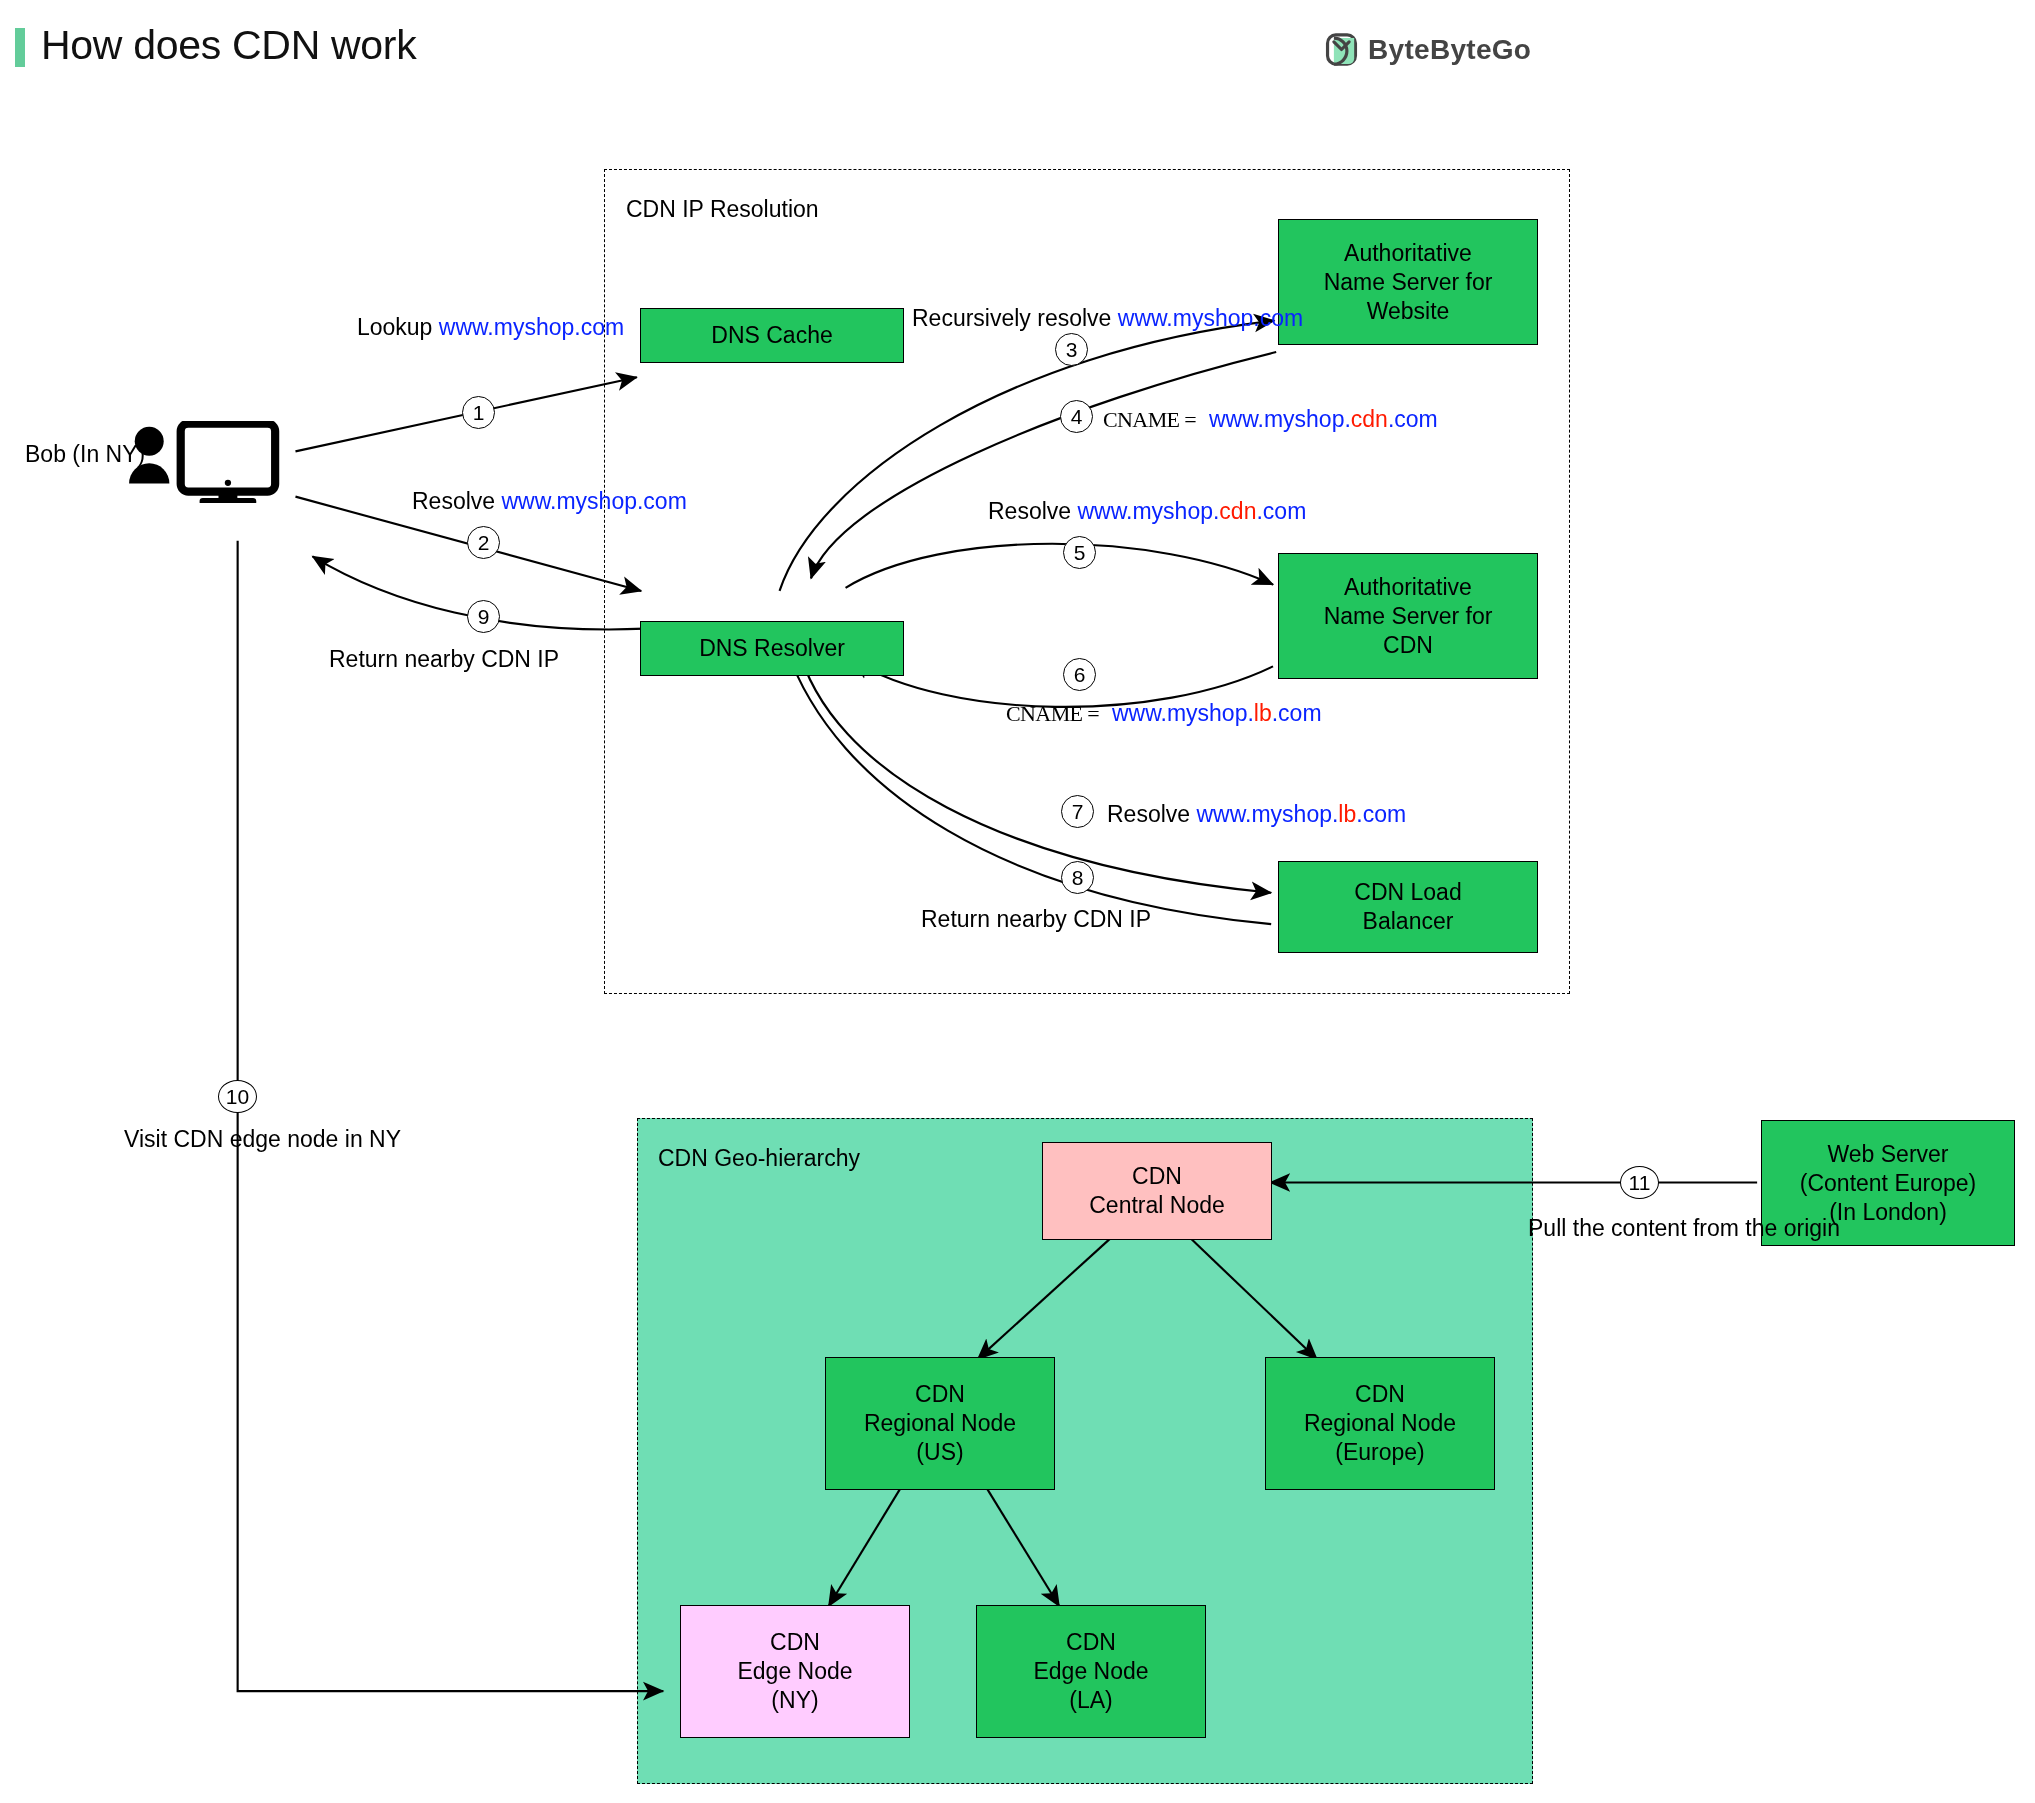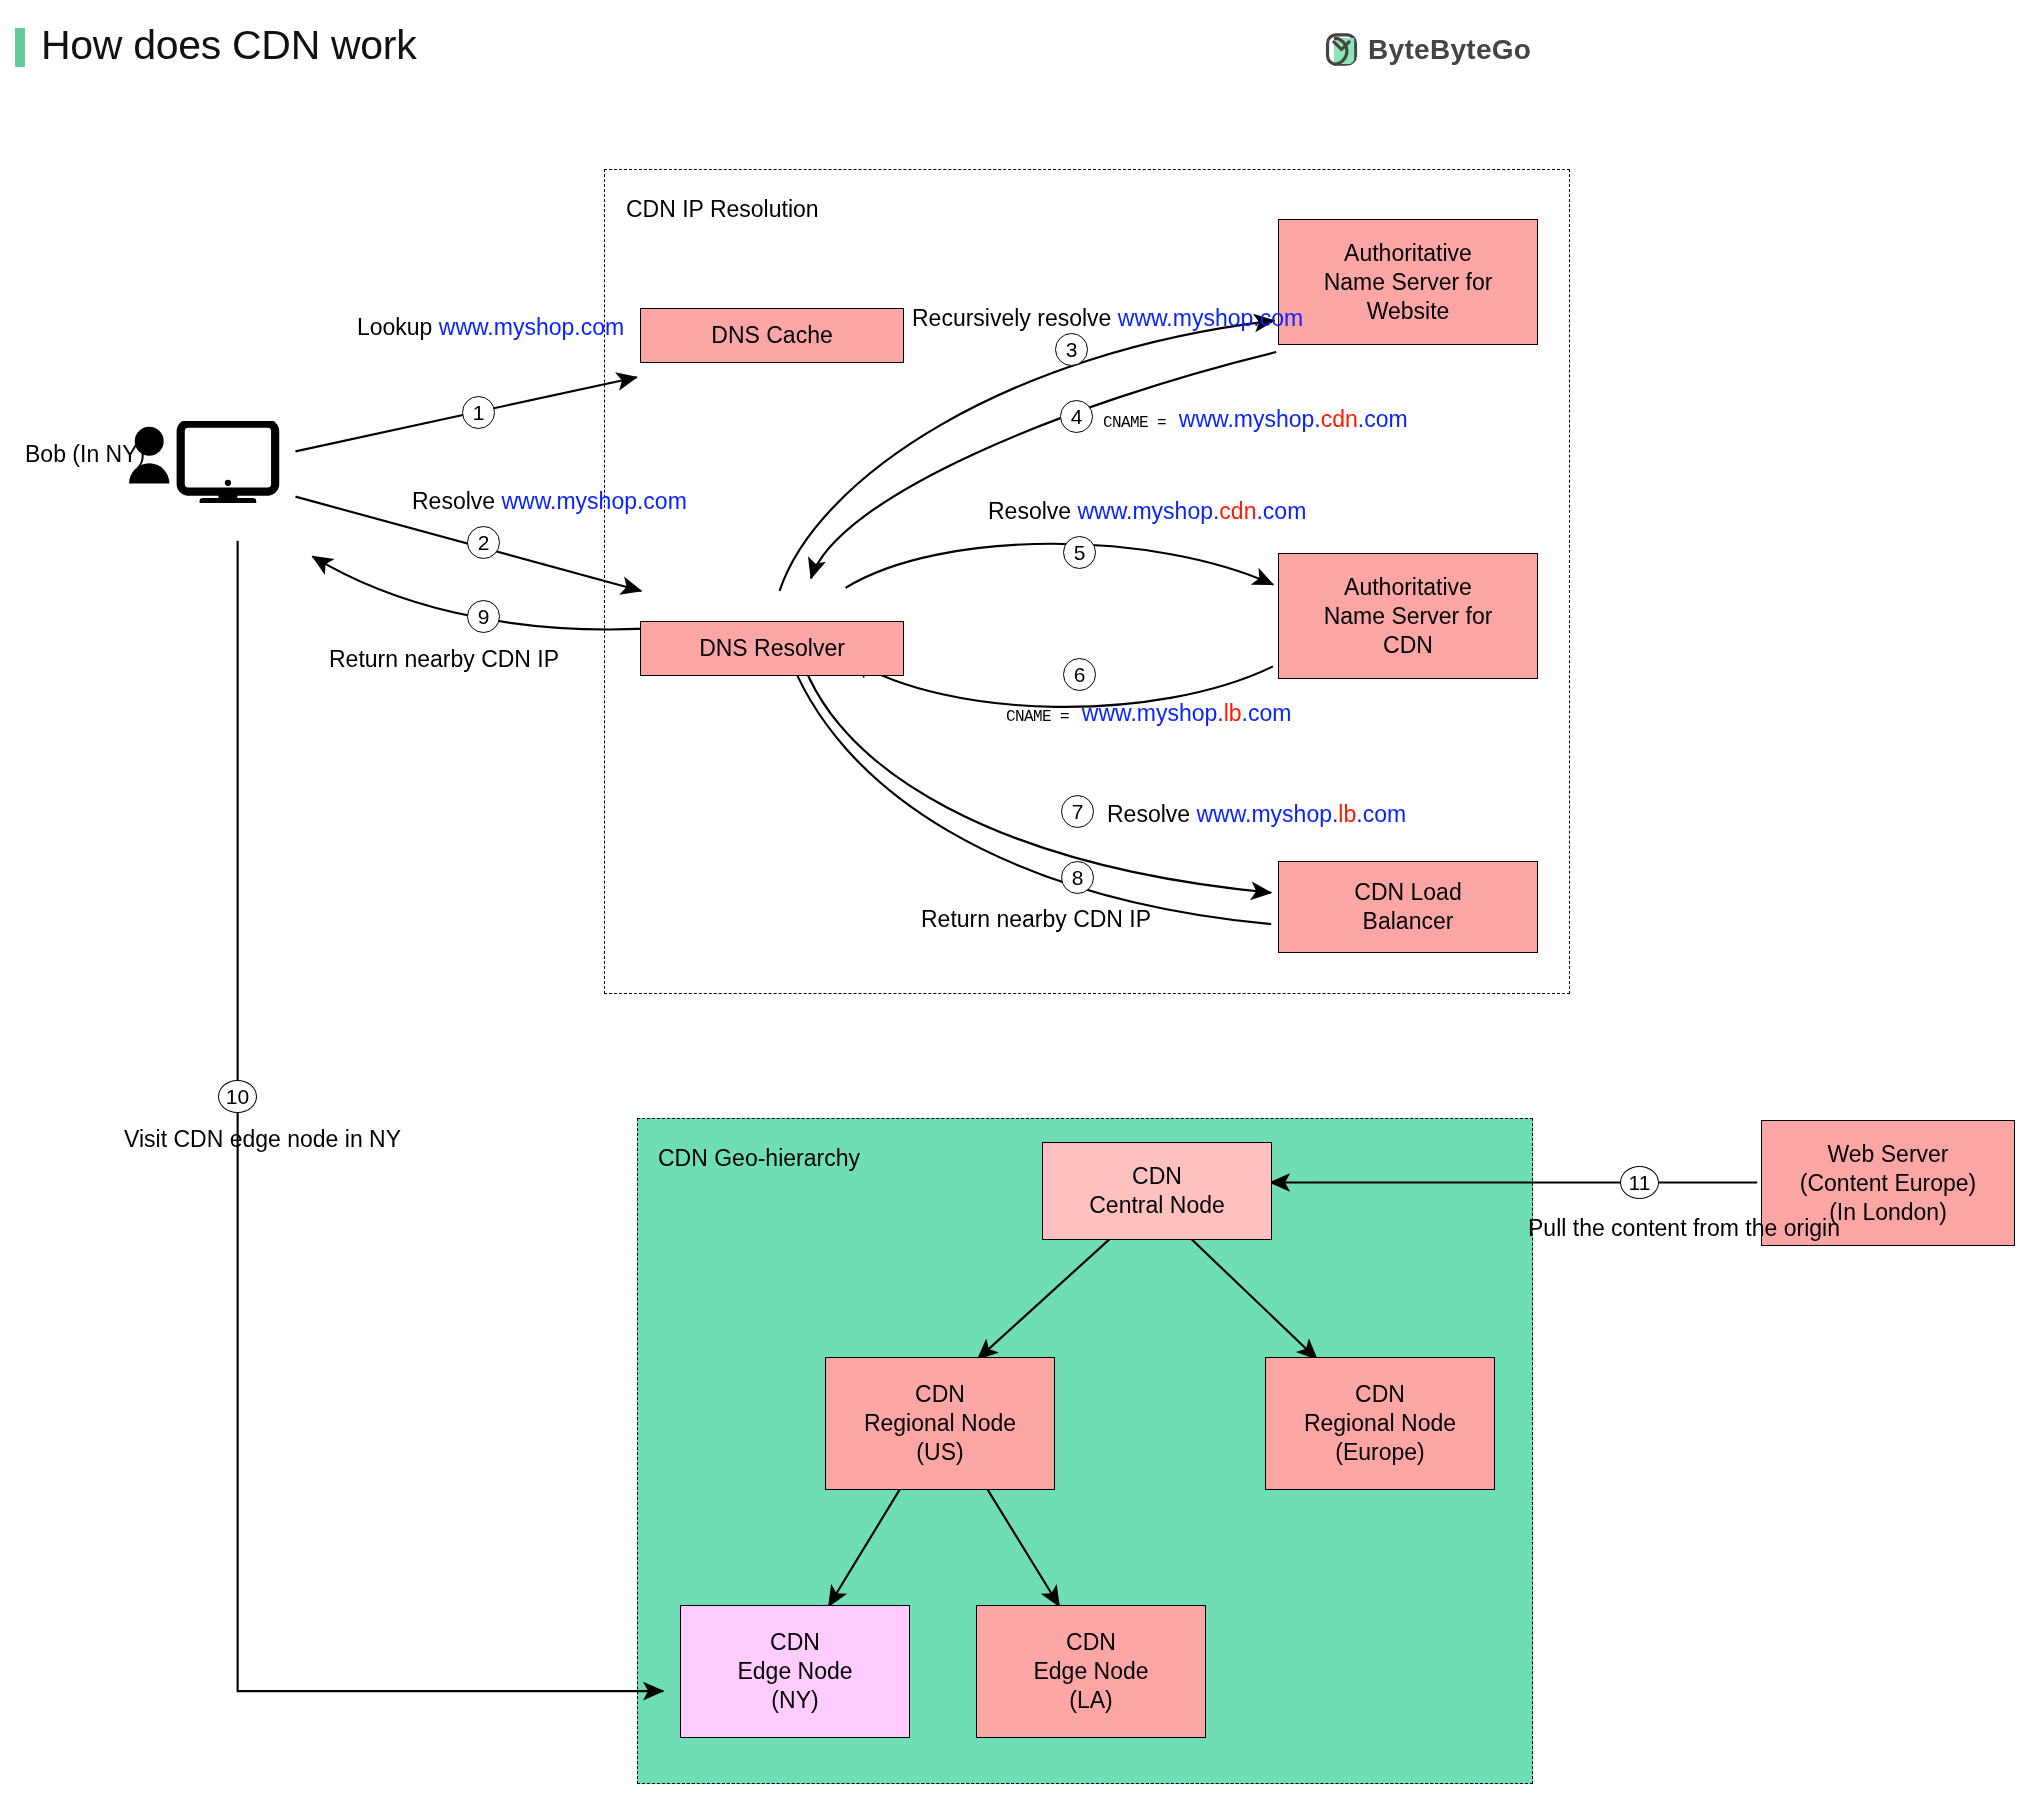--- a/index.html
+++ b/index.html
@@ -7,38 +7,38 @@
   #stage{position:relative;width:2035px;height:1803px;background:#fff;overflow:hidden;}
 
   
   #accent-bar{position:absolute;left:15px;top:28px;width:10px;height:39px;background:#63CC9A;}
   #page-title{position:absolute;left:41px;top:20px;font-size:41px;line-height:50px;letter-spacing:-0.3px;color:#111;white-space:nowrap;}
   #logo{position:absolute;left:1325px;top:33px;display:flex;align-items:center;gap:10px;}
   #logo .mark{width:33px;height:33px;flex:0 0 auto;}
   #logo .wordmark{font-size:28px;font-weight:bold;color:#444;letter-spacing:0.3px;white-space:nowrap;}
 
   
-  .node{position:absolute;box-sizing:border-box;border:1.9px solid #000;background:#fca5a5;
+  .node{position:absolute;box-sizing:border-box;border:1.9px solid #000;background:#22c55e;
         display:flex;flex-direction:column;align-items:center;justify-content:center;
         text-align:center;font-size:23px;line-height:29px;color:#000;}
   .node span{display:block;white-space:nowrap;}
 
   
   .group{position:absolute;box-sizing:border-box;border:1.9px dashed #000;}
   .group-label{position:absolute;font-size:23px;line-height:28px;color:#000;white-space:nowrap;}
 
   
   #wires{position:absolute;left:0;top:0;width:2035px;height:1803px;pointer-events:none;}
 
   
   .lbl{position:absolute;font-size:23px;line-height:28px;color:#000;white-space:nowrap;}
   .lbl.center{text-align:center;}
   .blue{color:#0A24FF;}
   .red{color:#FF1A00;}
-  .mono{font-family:Liberation Mono, monospace;font-size:16px;letter-spacing:-0.6px;}
+  .mono{font-family:Liberation Serif, serif;font-size:22px;letter-spacing:-0.6px;}
 
   
   .step{position:absolute;width:33px;height:33px;box-sizing:border-box;border:1.9px solid #000;border-radius:50%;
         background:#fff;display:flex;align-items:center;justify-content:center;
         font-size:21px;line-height:21px;color:#000;}
   .step.wide{width:39px;}
 
   
   #bob-icon{position:absolute;left:119px;top:421px;width:170px;height:82px;}
 </style>

